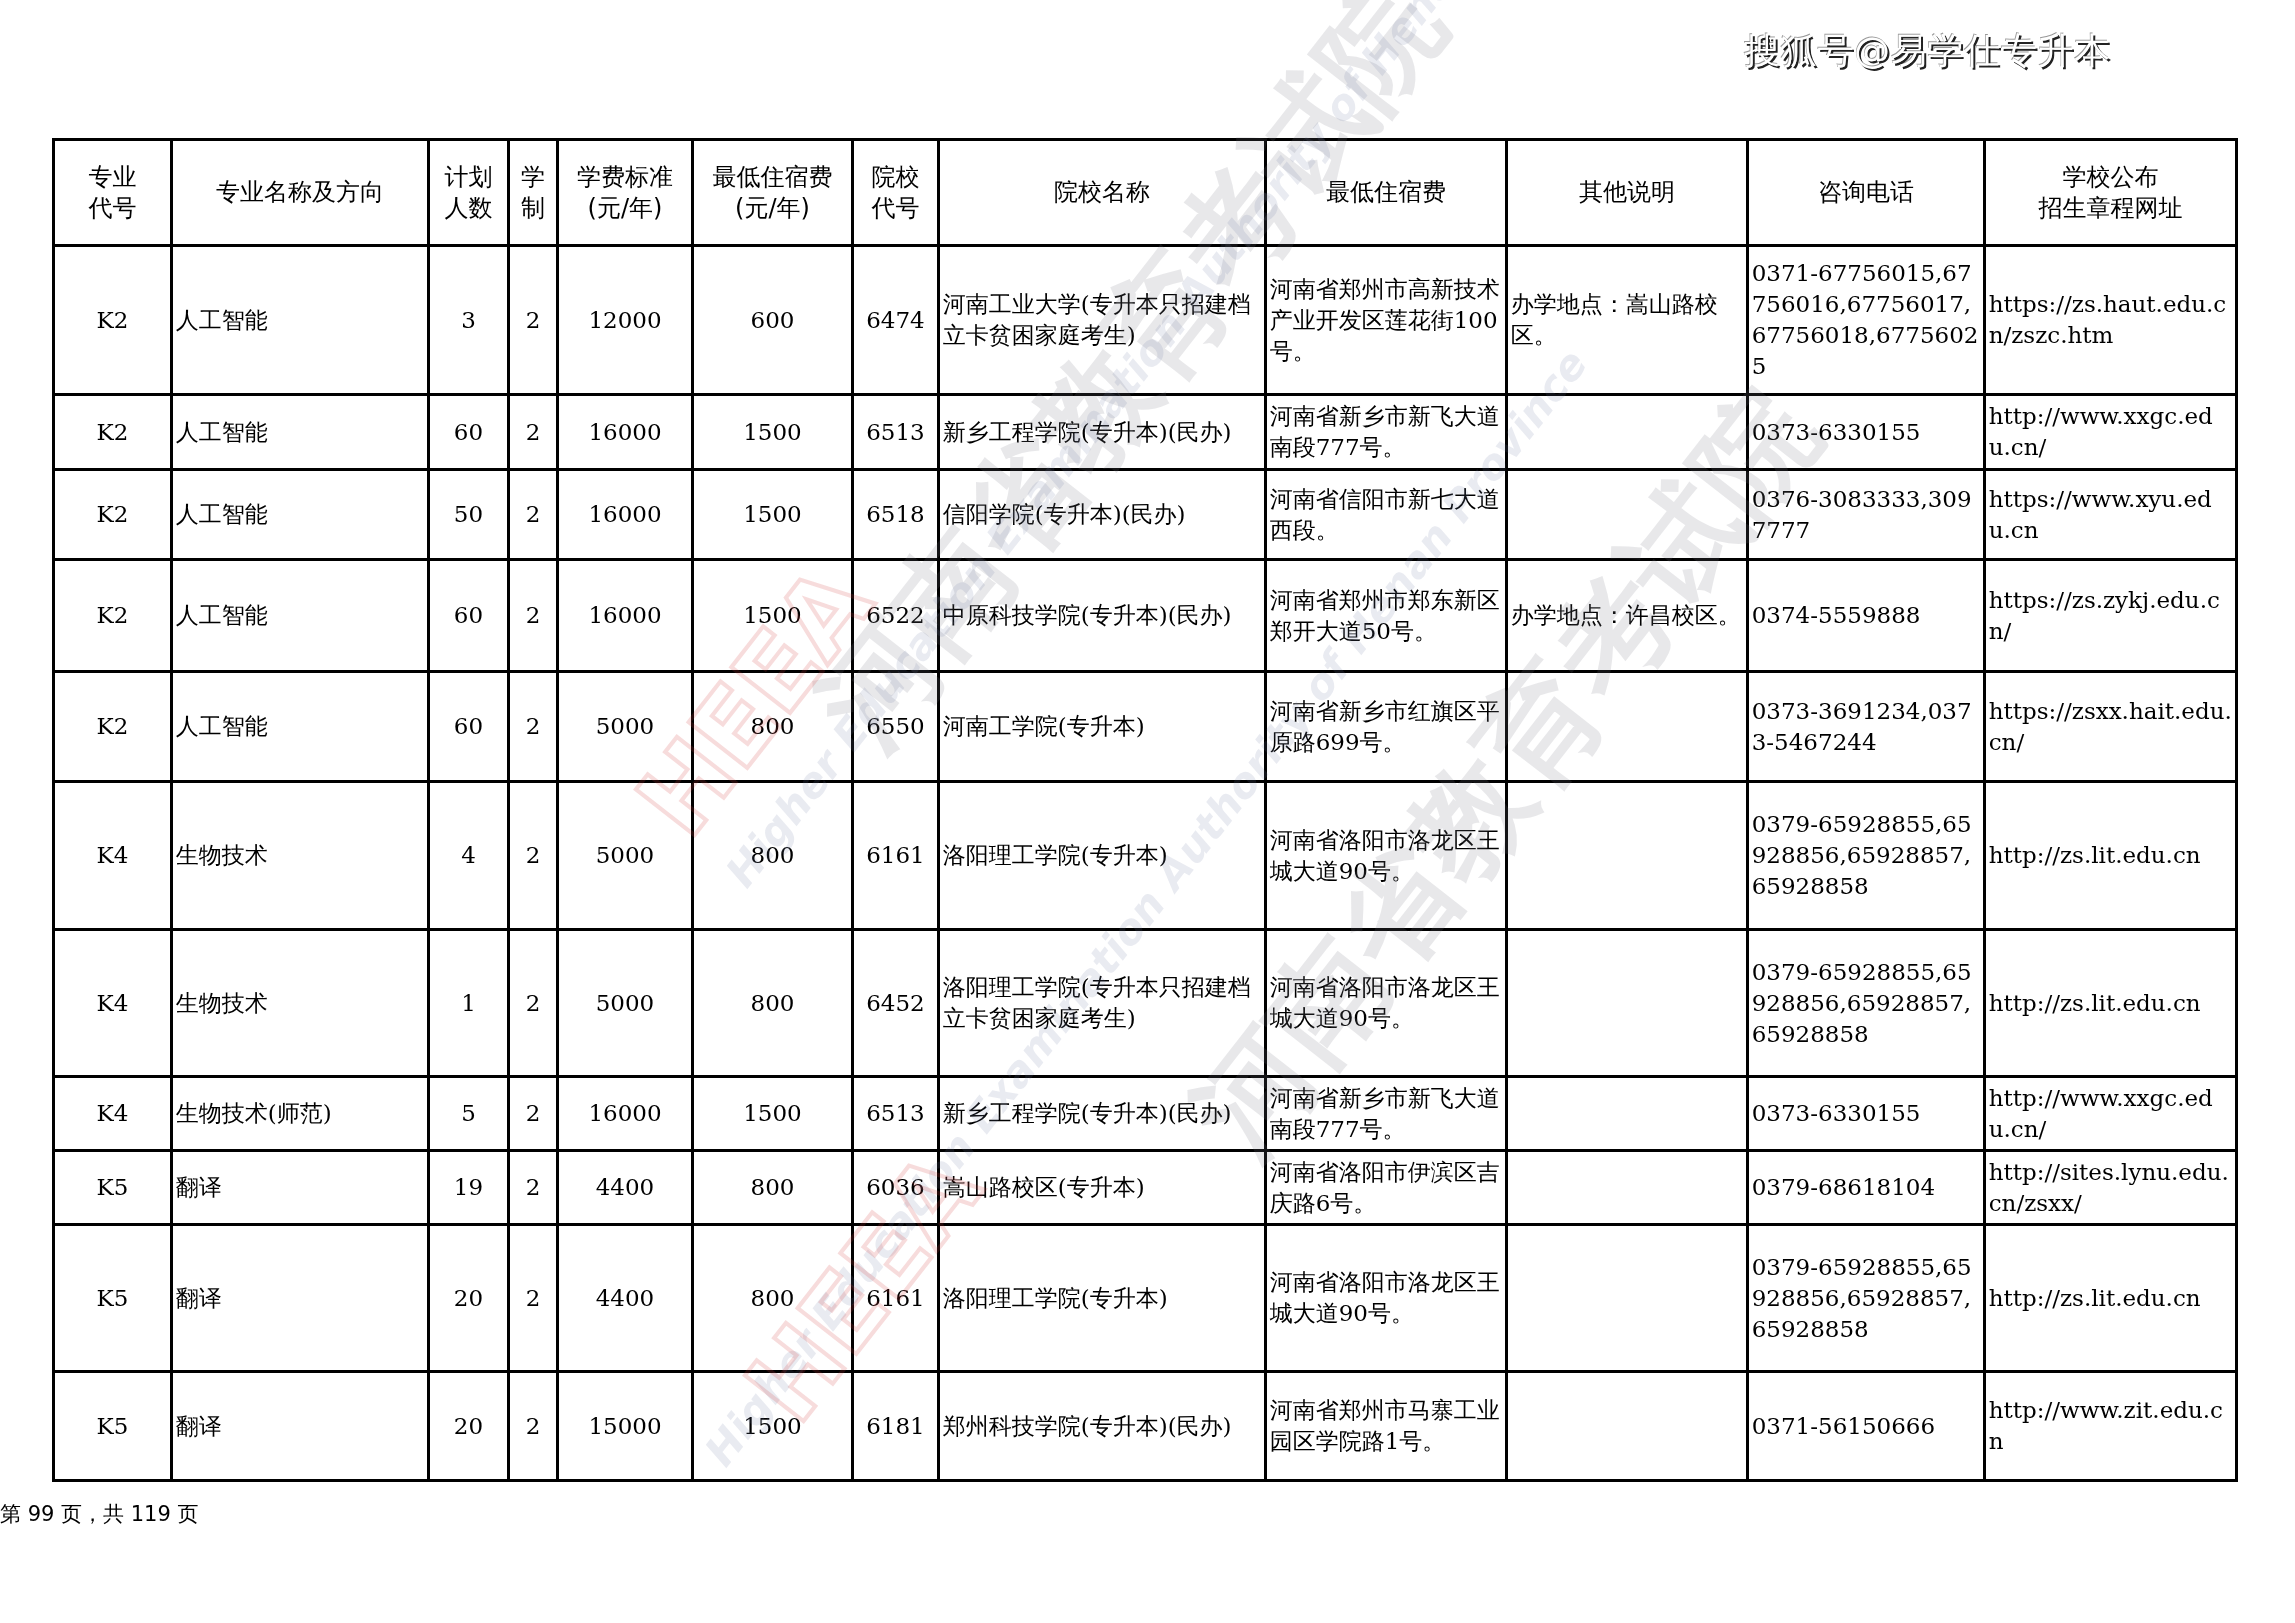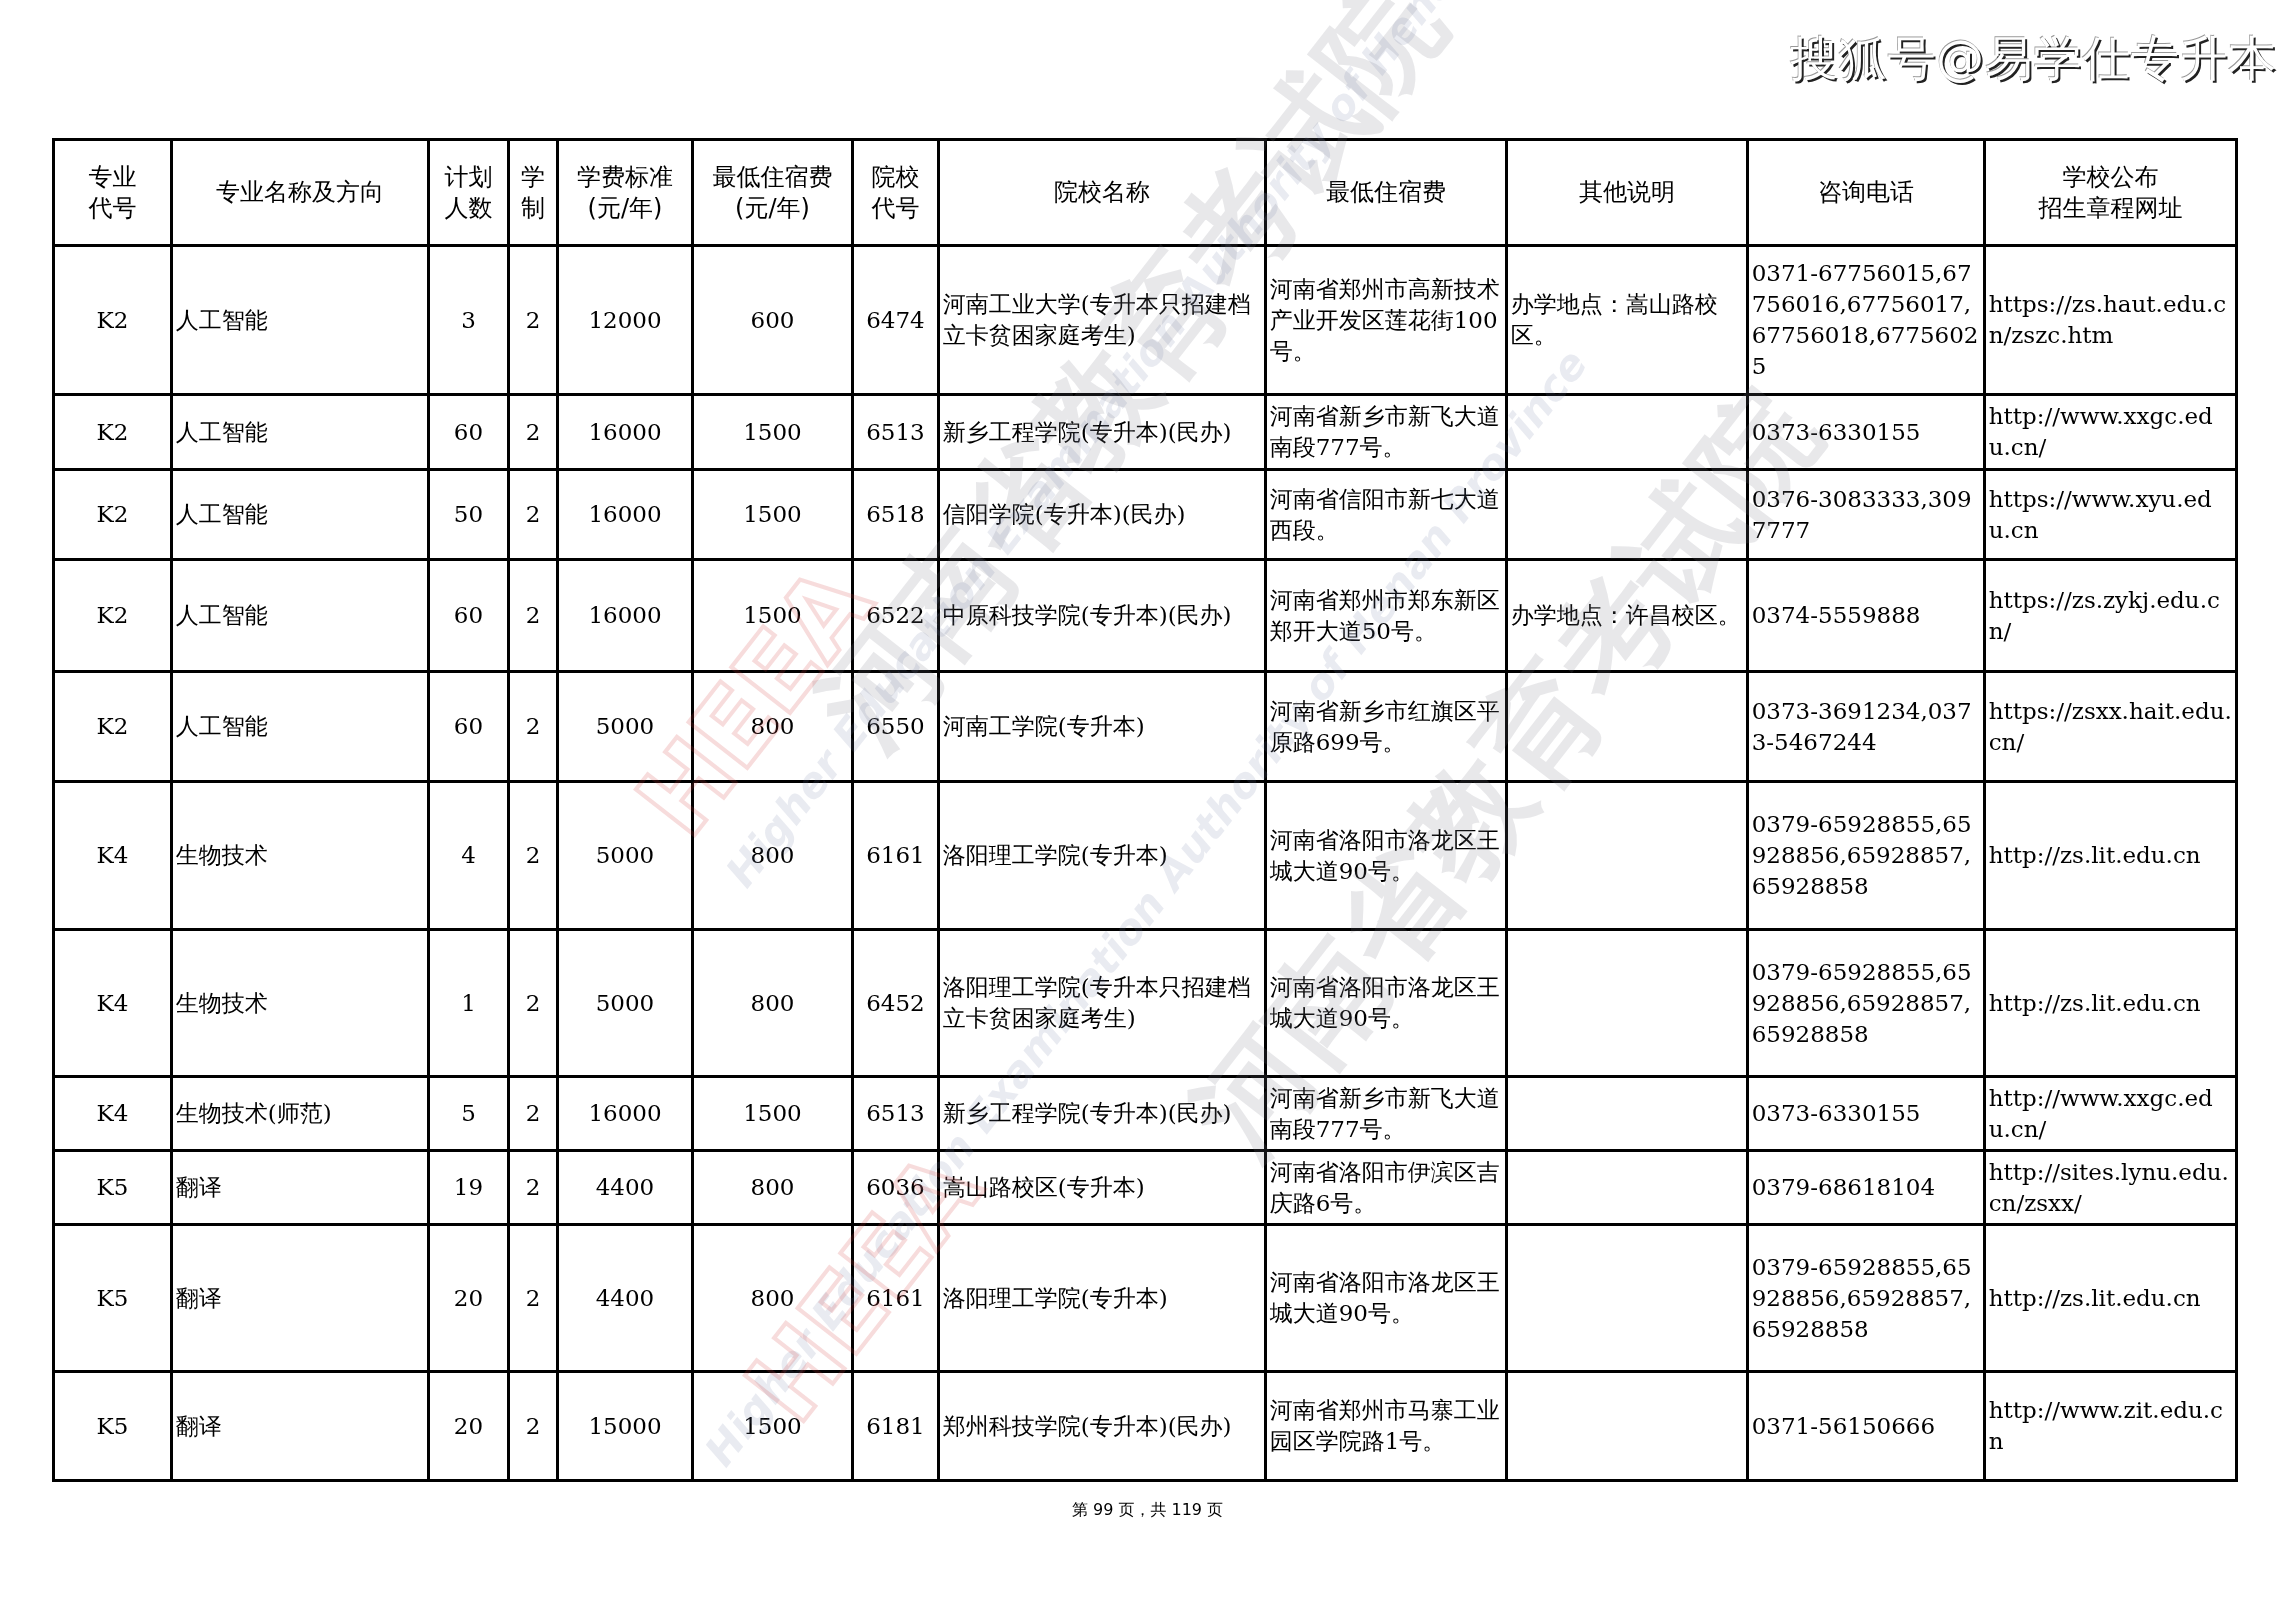--- a/index.html
+++ b/index.html
@@ -1,31 +1,31 @@
 <!DOCTYPE html>
 <html style="font-size:11px"><head>
 <meta charset="utf-8">
 <style>
   html, body { margin:0; padding:0; background:#ffffff; }
   body { width:2295px; height:1623px; position:relative; overflow:hidden;
          font-family:"DejaVu Serif","Liberation Serif",serif; color:#000; }
-  .brand { position:absolute; left:1790px; top:27px; font-family:"DejaVu Sans","Liberation Sans",sans-serif;
-           font-size:48px; color:#ffffff; letter-spacing:0.7px;
+  .brand { position:absolute; left:1744px; top:27px; font-family:"DejaVu Sans","Liberation Sans",sans-serif;
+           font-size:36px; color:#ffffff; letter-spacing:0.7px;
            text-shadow: 2px 2px 0 #222, -0.7px -0.7px 0 #999; }
   table.grid { position:absolute; left:52px; top:138px; border-collapse:collapse; table-layout:fixed; }
   table.grid td, table.grid th { border:3.4px solid #000; padding:0 2.7px; font-weight:normal; font-size:23px; line-height:31px; vertical-align:middle; word-break:break-all; overflow:hidden; }
   table.grid th { font-family:"DejaVu Sans","Liberation Sans",sans-serif; font-size:24px; text-align:center; line-height:31px; }
   td.c { text-align:center; }
   td.l { text-align:left; }
   td.mono { font-family:"DejaVu Serif","Liberation Serif",serif; font-size:22.5px;margin-left:17px; }
   .wm { position:absolute; pointer-events:none; }
   .wm-cn { font-family:"DejaVu Sans","Liberation Sans",sans-serif; font-size:116px; color:rgba(120,120,130,0.17); white-space:nowrap; font-weight:bold; transform-origin:left top; }
   .wm-en { font-family:"DejaVu Sans","Liberation Sans",sans-serif; font-size:42px; color:rgba(110,120,160,0.15); white-space:nowrap; font-style:italic; font-weight:bold; transform-origin:left top; }
   .wm-logo { font-family:"DejaVu Sans","Liberation Sans",sans-serif; font-size:102px; font-weight:bold; color:rgba(255,255,255,0); -webkit-text-stroke:4.1px rgba(210,60,60,0.18); white-space:nowrap; transform-origin:left top; }
-  .footer { position:absolute; top:1500px; left:0; width:2295px; text-align:center; font-family:"DejaVu Sans","Liberation Sans",sans-serif; font-size:16px; }
+  .footer { position:absolute; top:1500px; left:0; width:2295px; text-align:left; font-family:"DejaVu Sans","Liberation Sans",sans-serif; font-size:21px; }
 </style>
 </head>
 <body>
 
 <div class="brand">搜狐号@易学仕专升本</div>
 
 <table class="grid">
   <colgroup>
     <col style="width:118px">
       <col style="width:257px">

